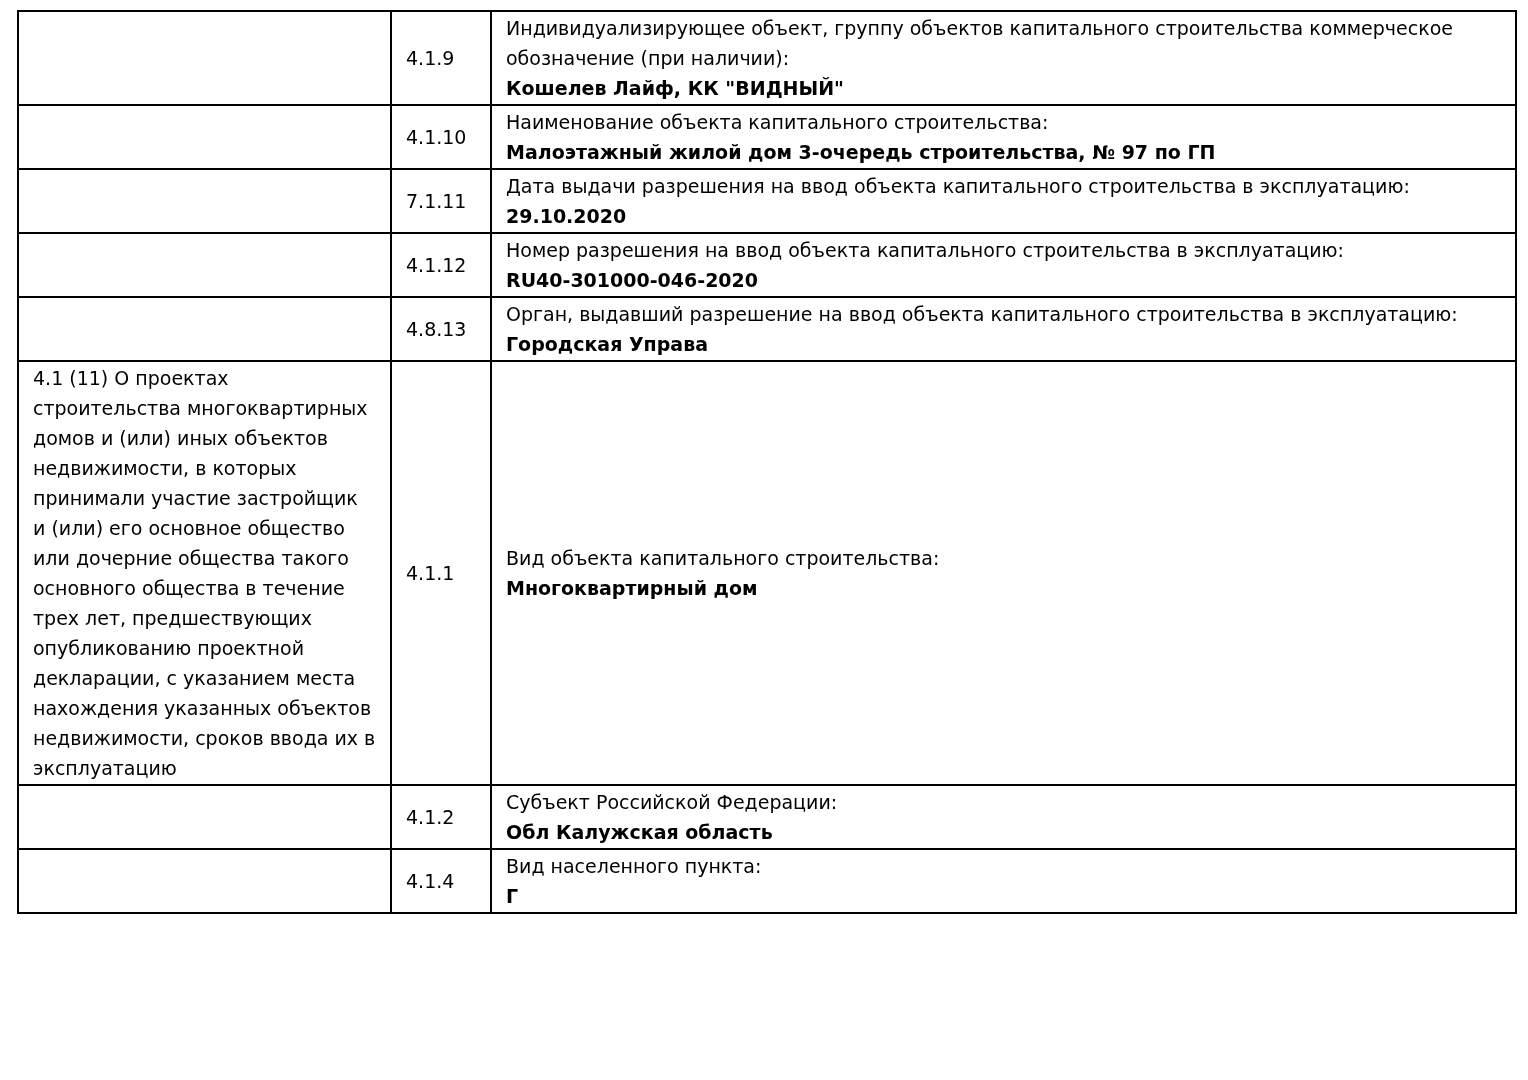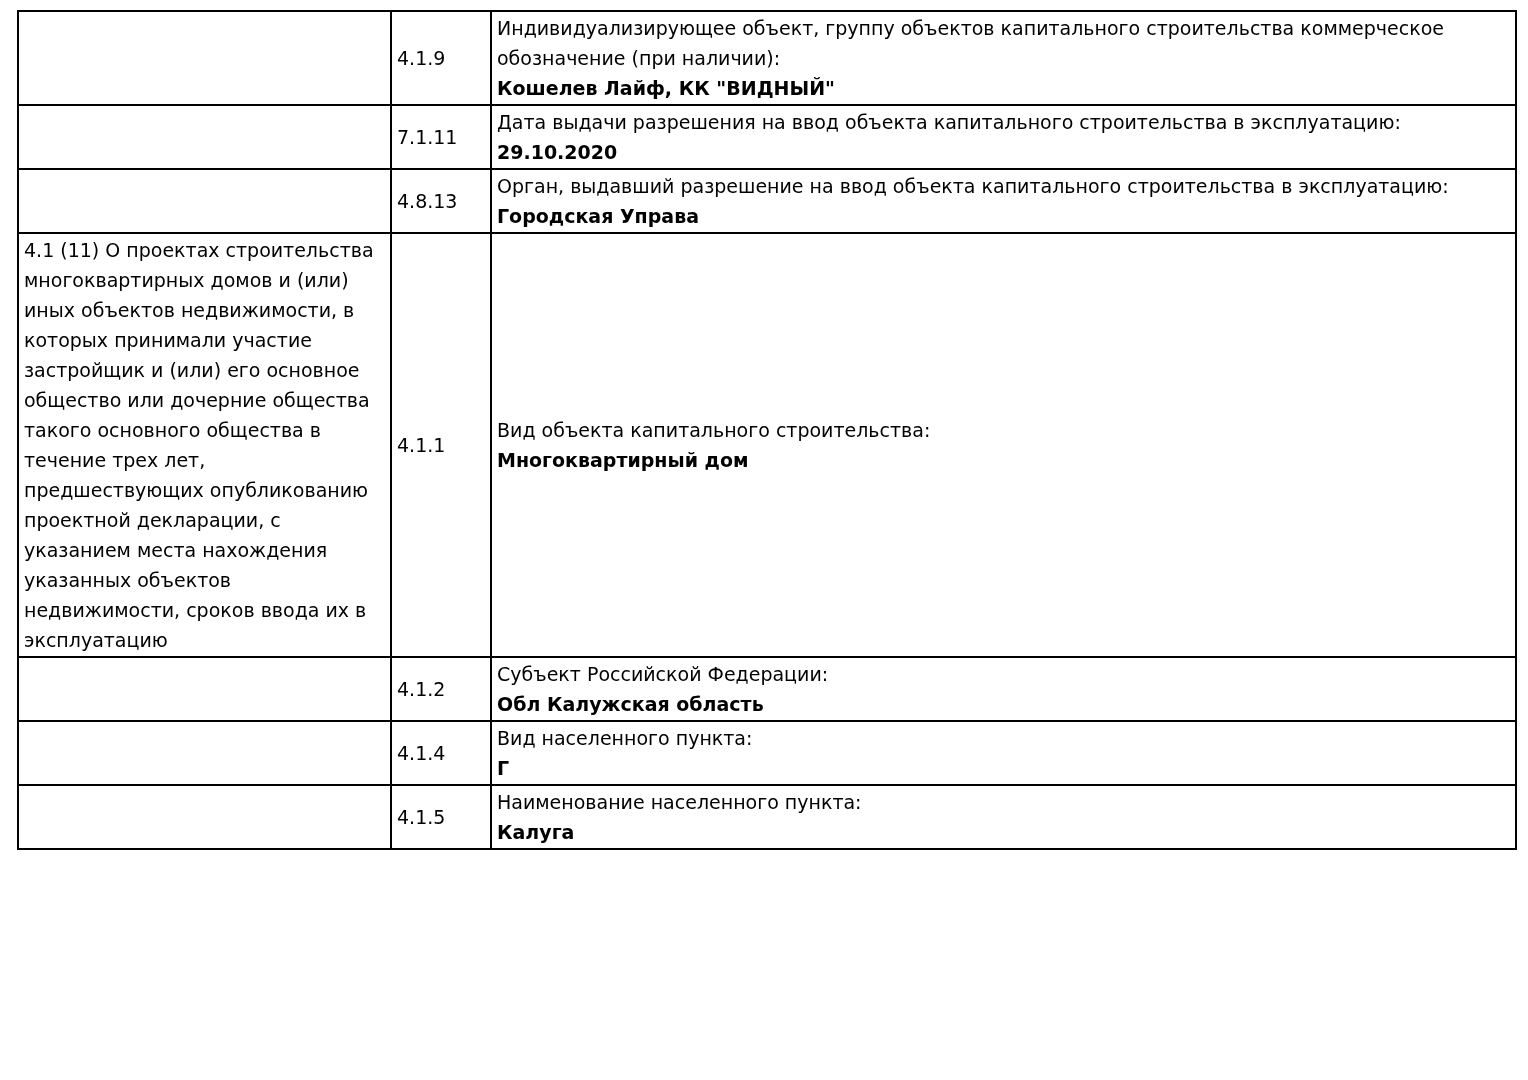--- a/index.html
+++ b/index.html
@@ -17,21 +17,21 @@
   .page {
     padding: 10px 11px 0 17px;
   }
   table.decl {
     border-collapse: collapse;
     width: 1500px;
     table-layout: fixed;
   }
   table.decl td {
     border: 2px solid #000000;
-    padding: 1px 5px;
+    padding: 1px 14px;
     vertical-align: middle;
     line-height: 30px;
     overflow: hidden;
   }
   td.section {
     vertical-align: top;
   }
   td.code {
     vertical-align: middle;
   }
@@ -53,24 +53,40 @@
         <tr>
           <td class="section"></td>
           <td class="code">4.1.9</td>
           <td class="content">
             <div class="label">Индивидуализирующее объект, группу объектов капитального строительства коммерческое обозначение (при наличии):</div>
             <div class="value">Кошелев Лайф, КК "ВИДНЫЙ"</div>
           </td>
         </tr>
         <tr>
           <td class="section"></td>
+          <td class="code">4.1.10</td>
+          <td class="content">
+            <div class="label">Наименование объекта капитального строительства:</div>
+            <div class="value">Малоэтажный жилой дом 3-очередь строительства, № 97 по ГП</div>
+          </td>
+        </tr>
+        <tr>
+          <td class="section"></td>
           <td class="code">7.1.11</td>
           <td class="content">
             <div class="label">Дата выдачи разрешения на ввод объекта капитального строительства в эксплуатацию:</div>
             <div class="value">29.10.2020</div>
+          </td>
+        </tr>
+        <tr>
+          <td class="section"></td>
+          <td class="code">4.1.12</td>
+          <td class="content">
+            <div class="label">Номер разрешения на ввод объекта капитального строительства в эксплуатацию:</div>
+            <div class="value">RU40-301000-046-2020</div>
           </td>
         </tr>
         <tr>
           <td class="section"></td>
           <td class="code">4.8.13</td>
           <td class="content">
             <div class="label">Орган, выдавший разрешение на ввод объекта капитального строительства в эксплуатацию:</div>
             <div class="value">Городская Управа</div>
           </td>
         </tr>
@@ -91,23 +107,15 @@
           </td>
         </tr>
         <tr>
           <td class="section"></td>
           <td class="code">4.1.4</td>
           <td class="content">
             <div class="label">Вид населенного пункта:</div>
             <div class="value">Г</div>
           </td>
         </tr>
-        <tr>
-          <td class="section"></td>
-          <td class="code">4.1.5</td>
-          <td class="content">
-            <div class="label">Наименование населенного пункта:</div>
-            <div class="value">Калуга</div>
-          </td>
-        </tr>
       </tbody>
   </table>
 </div>
 
 </body></html>

